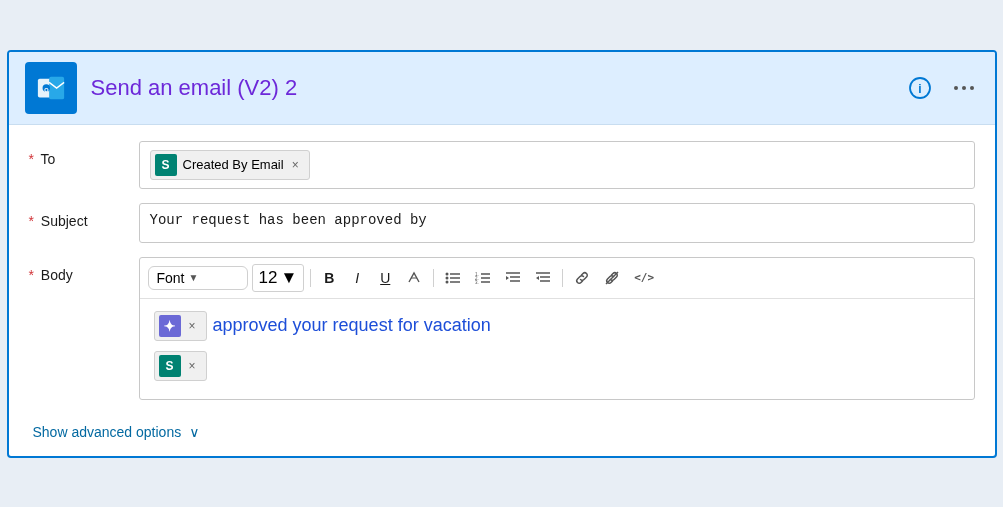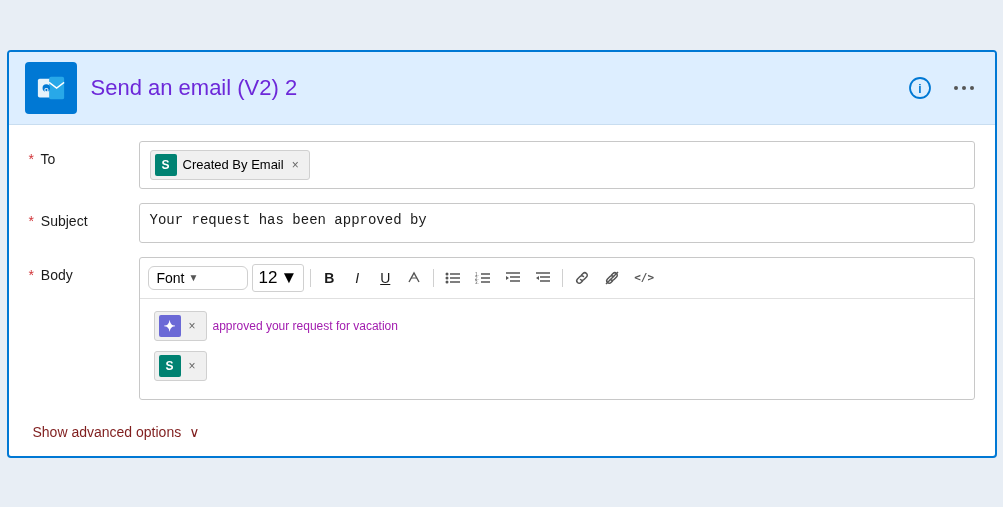--- a/index.html
+++ b/index.html
@@ -202,29 +202,29 @@
     }
     .editor-line {
       display: flex;
       align-items: center;
       flex-wrap: wrap;
       gap: 6px;
       margin-bottom: 10px;
     }
     .editor-line:last-child { margin-bottom: 0; }
     .inline-text {
-      font-size: 12px;
-      color: #a21caf;
+      font-size: 18px;
+      color: #1d4ed8;
     }
     
     .show-advanced {
       display: flex;
       align-items: center;
       gap: 8px;
-      color: #7f1d1d;
+      color: #0369a1;
       font-size: 14px;
       cursor: pointer;
       background: none;
       border: none;
       padding: 10px 4px 4px 4px;
       margin-top: 4px;
     }
     .chevron-down { font-size: 14px; }
   </style>
 </head>

